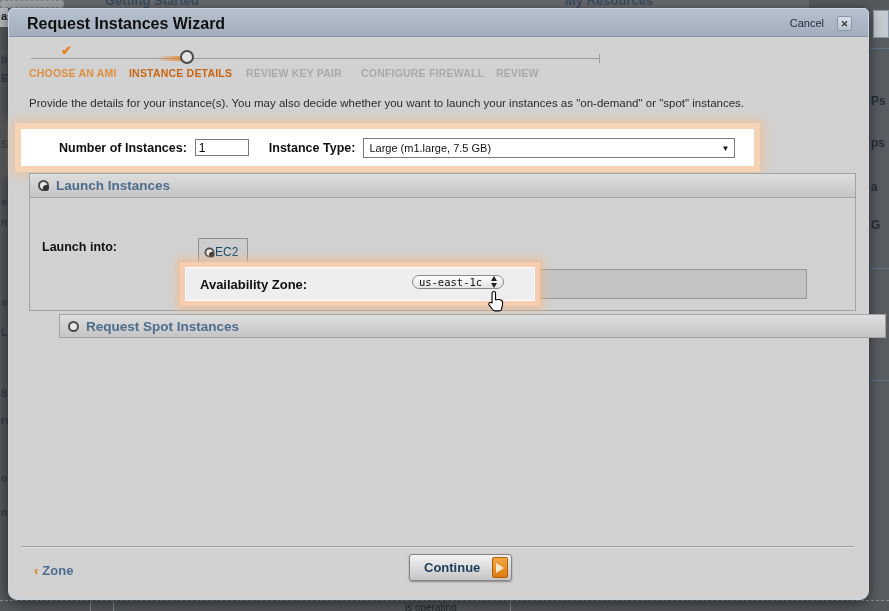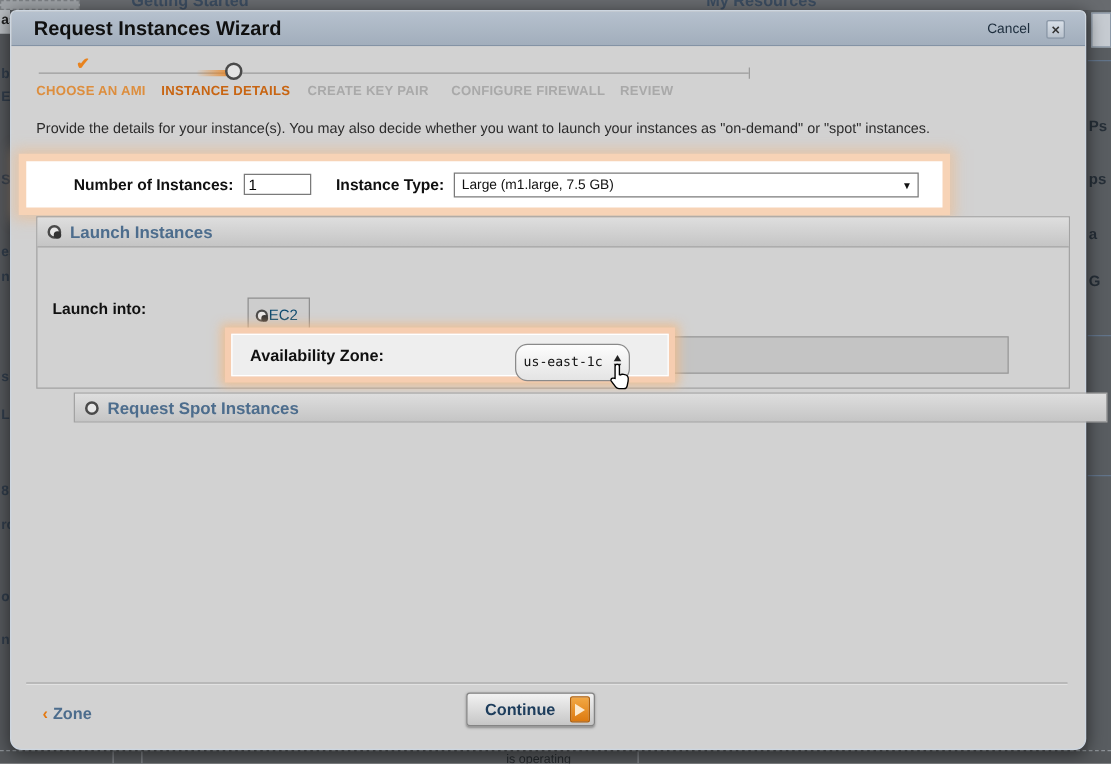--- a/index.html
+++ b/index.html
@@ -1,21 +1,21 @@
 <!DOCTYPE html>
 <html><head>
 <meta charset="utf-8">
 <style>
   * { margin:0; padding:0; box-sizing:border-box; }
   html,body { width:889px; height:611px; }
   body { font-family:"Liberation Sans", sans-serif; }
   .stage { position:relative; width:889px; height:611px; background:#55585c; overflow:hidden; }
 
   
-  .bd-top { position:absolute; left:0; top:0; width:889px; height:8px; background:#686b6f; overflow:hidden; }
+  .bd-top { position:absolute; left:0; top:0; width:809px; height:8px; background:#686b6f; overflow:hidden; }
   .bd-dashbox { position:absolute; left:0; top:0; width:64px; height:8px; background:#9ea2a6; border:1px dashed #7b7f83; }
   .bd-h { position:absolute; top:-7px; font-weight:bold; font-size:13px; color:#3b4c60; white-space:nowrap; }
   .bd-h1 { left:105px; } .bd-h2 { left:565px; }
   .bd-left { position:absolute; left:0; top:8px; width:8px; height:592px; overflow:hidden; }
   .bd-left .lightbox { position:absolute; left:0; top:0; width:8px; height:19px; background:#b8bcc0; }
   .frag { position:absolute; left:1px; font-weight:bold; font-size:11px; color:#303c4a; white-space:nowrap; }
   .bd-right { position:absolute; left:870px; top:8px; width:19px; height:592px; overflow:hidden; background:#595d61; }
   .bd-right .lightbox { position:absolute; left:3px; top:2px; width:16px; height:28px; background:#c6cbd1; border:1px solid #8a97a6; }
   .rline { position:absolute; left:0; width:19px; height:1px; background:#62748a; }
   .rfrag { position:absolute; left:1px; font-weight:bold; font-size:12px; color:#262f38; white-space:nowrap; }
@@ -77,37 +77,37 @@
              border:1px solid #8f8f8f; display:flex; align-items:center; padding-left:5px; }
   .ec2-tab span.lbl { font-size:12px; color:#0c4a6e; margin-left:0; }
   .az-panel { position:absolute; left:172px; top:95px; width:605px; height:30px; background:#c4c4c4; border:1px solid #989898; }
 
   
   .hl-az { position:absolute; left:150px; top:88px; width:360px; height:44px; background:#f6cdb0;
            box-shadow:0 0 8px 3px rgba(243,186,134,.8); }
   .hl-az-inner { position:absolute; left:5px; top:5px; right:5px; bottom:5px; background:#eeeeee;
                  border:1px solid #ffffff; display:flex; align-items:center; }
   .az-label { font-size:13px; font-weight:bold; color:#101010; margin-left:14px; }
-  .az-stepper { position:absolute; left:226px; top:7px; width:92px; height:30px; border:1px solid #8a8a8a; border-radius:10px;
+  .az-stepper { position:absolute; left:226px; top:7px; width:92px; height:14px; border:1px solid #8a8a8a; border-radius:10px;
                 background:linear-gradient(#fdfdfd,#e4e4e4); display:flex; align-items:center; cursor:pointer; }
   .az-value { flex:1; text-align:center; font-family:"DejaVu Sans Mono", monospace; font-size:10.5px; color:#111; }
   .az-arrows { width:15px; height:100%; display:flex; flex-direction:column; align-items:center; justify-content:center; gap:2px; padding-right:3px; }
   .tri-up   { width:0; height:0; border-left:3.5px solid transparent; border-right:3.5px solid transparent; border-bottom:5px solid #222; }
   .tri-down { width:0; height:0; border-left:3.5px solid transparent; border-right:3.5px solid transparent; border-top:5px solid #222; }
   .cursor-hand { position:absolute; left:300px; top:22px; width:22px; height:24px; }
 
   .sec-spot { top:305px; height:24px;margin-left:30px; }
   .sec-spot .sec-head { border-bottom:none; height:22px; }
 
   
   .footline { position:absolute; left:12px; top:537px; width:833px; height:2px;
               border-top:1px solid #9e9e9e; border-bottom:1px solid #e2e2e2; }
   .back { position:absolute; left:25px; top:554px; font-size:13px; font-weight:bold; color:#4d6d8d; cursor:pointer; }
   .back .chev { color:#e47911; margin-right:4px; font-weight:bold; }
-  .continue-btn { position:absolute; left:364px; top:545px; width:103px; height:27px; border:1px solid #848484; border-radius:3px;
+  .continue-btn { position:absolute; left:400px; top:545px; width:103px; height:27px; border:1px solid #848484; border-radius:3px;
                   background:linear-gradient(#f2f2f2,#c6c6c6); box-shadow:0 1px 2px rgba(0,0,0,.35);
                   display:flex; align-items:center; justify-content:flex-start; padding:0 3px 0 14px; cursor:pointer;gap:12px; }
   .continue-btn .lbl { font-size:13px; font-weight:bold; color:#1d3d5c; }
   .continue-btn .obox { width:21px; height:21px; border-radius:2px; background:linear-gradient(#f2a844,#dd7a10);
                         border:1px solid #b05f08; display:flex; align-items:center; justify-content:center; }
   .continue-btn .obox .tri { width:0; height:0; border-top:5px solid transparent; border-bottom:5px solid transparent; border-left:8px solid #fbe9cf; }
 </style>
 </head>
 <body>
 
@@ -163,21 +163,21 @@
         </div>
     </div>
 
     <div class="stepline"></div>
     <div class="steptick"></div>
     <div class="stepcheck">✔</div>
     <div class="stepstreak"></div>
     <div class="stepcircle"></div>
     <span class="steplabel st-done" style="left:20px;">CHOOSE AN AMI</span>
     <span class="steplabel st-current" style="left:120px;">INSTANCE DETAILS</span>
-    <span class="steplabel st-todo" style="left:237px;">CREATE KEY PAIR</span>
+    <span class="steplabel st-todo" style="left:237px;">REVIEW KEY PAIR</span>
     <span class="steplabel st-todo" style="left:352px;">CONFIGURE FIREWALL</span>
     <span class="steplabel st-todo" style="left:487px;">REVIEW</span>
 
     <div class="intro">Provide the details for your instance(s). You may also decide whether you want to launch your instances as "on-demand" or "spot" instances.</div>
 
     <div class="hl-row1">
       <span class="flabel ml10">Number of Instances:</span>
       <input class="count-input" type="text" value="1" style="">
       <span class="flabel ml20">Instance Type:</span>
       <div class="type-select">

